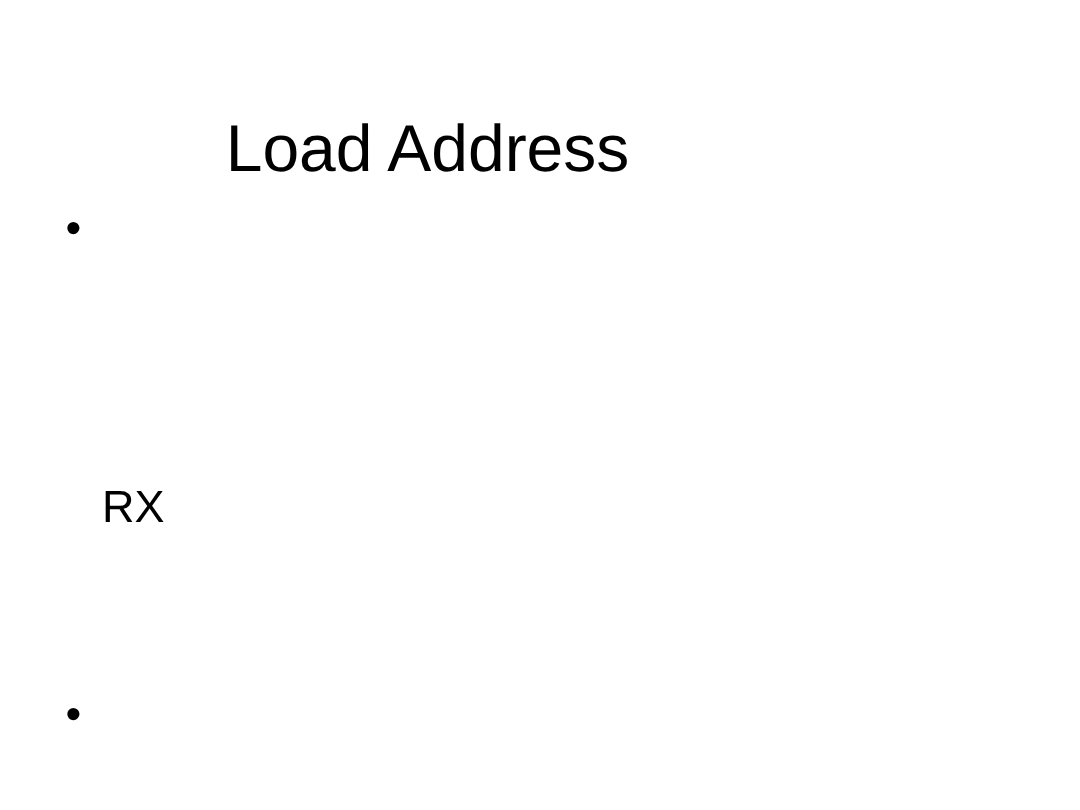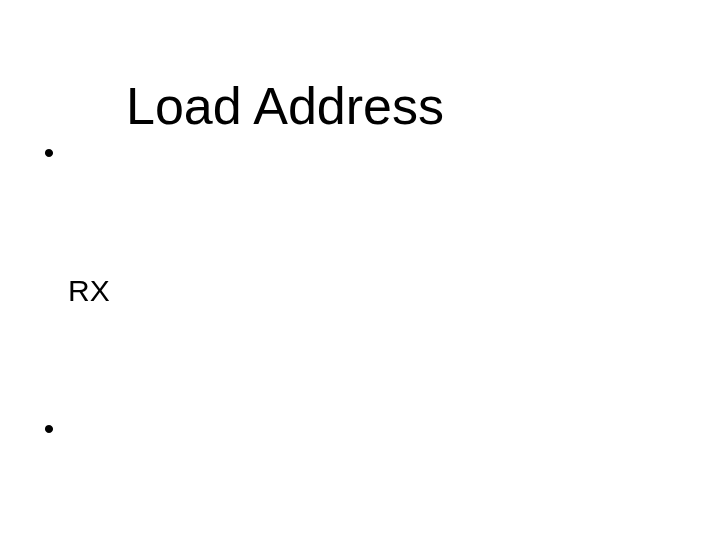--- a/index.html
+++ b/index.html
@@ -19,21 +19,21 @@
     width: 720px;
     height: 540px;
     background: #ffffff;
   }
   .slide-title {
     position: absolute;
     left: 0;
     top: 48px;
     width: 570px;
     text-align: center;
-    font-size: 52px;
+    font-size: 44px;
     line-height: 46px;
     font-weight: normal;
     letter-spacing: 0px;
     white-space: pre;
   }
   .body-list {
     position: absolute;
     left: 36px;
     top: 130px;
     width: 660px;
@@ -55,20 +55,21 @@
     left: 6px;
     top: 0;
     width: 14px;
     font-size: 30px;
     line-height: 46px;
     text-align: center;
   }
   .bullet-text {
     display: block;
     white-space: pre-wrap;
+    margin-top: 48px;
   }
 </style>
 </head>
 <body>
 
 <div class="slide" style="background: rgb(255, 255, 255); color: rgb(0, 0, 0);">
 
   <h1 class="slide-title">Load Address</h1>
 
   <ul class="body-list">

